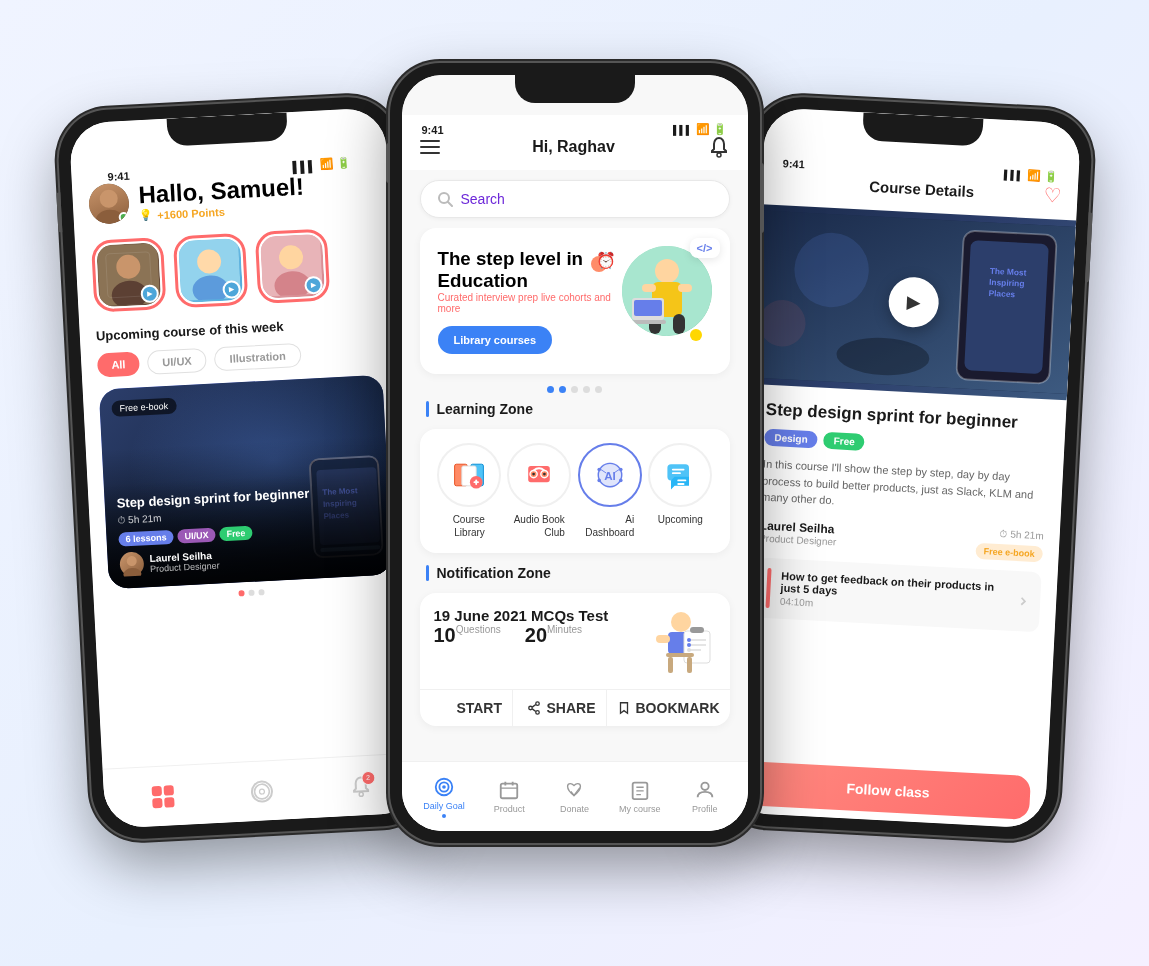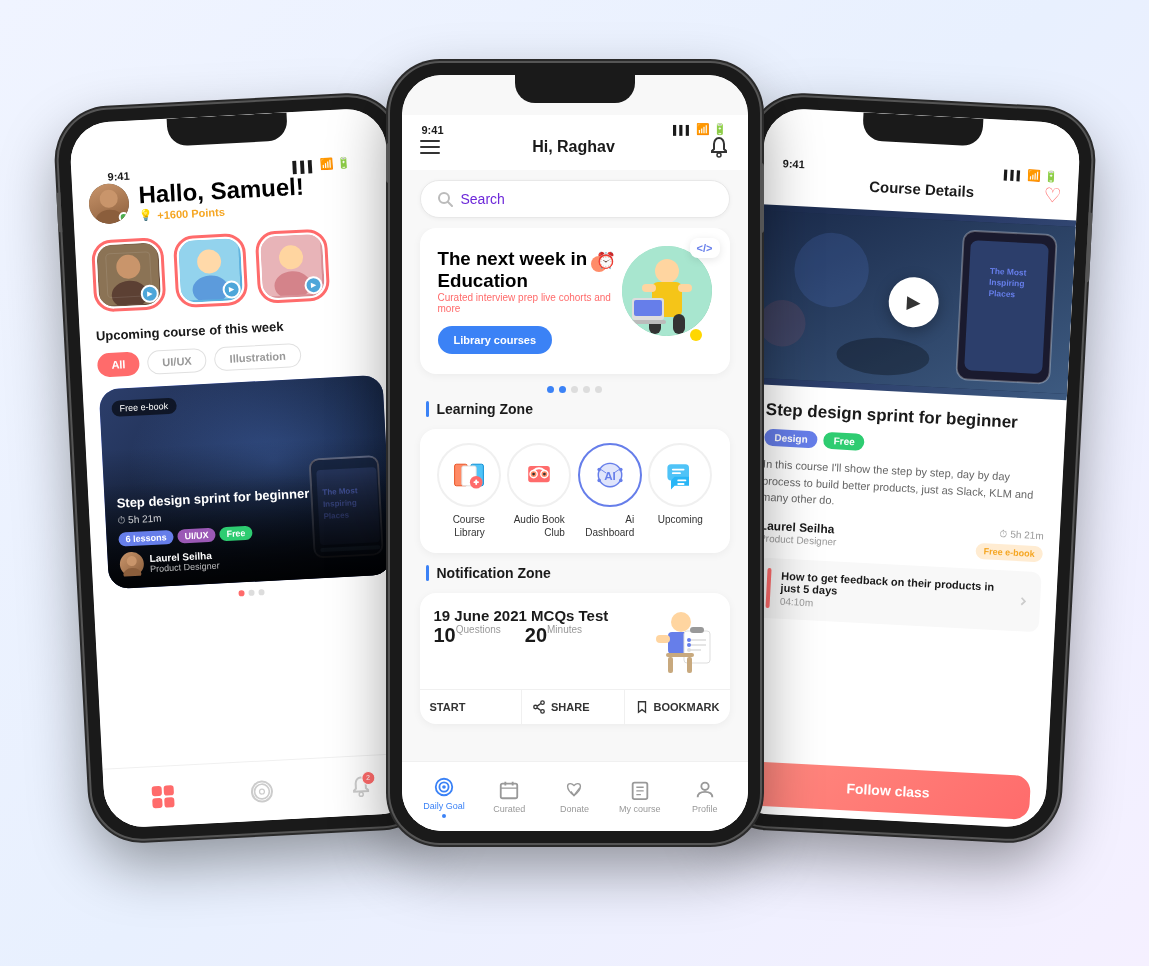--- a/index.html
+++ b/index.html
@@ -754,23 +754,23 @@
       display: flex;
       border-top: 1px solid #f0f0f0;
       margin: 0 -14px -14px;
     }
 
     .notif-action {
       flex: 1;
       padding: 10px;
       display: flex;
       align-items: center;
-      justify-content: flex-start;
+      justify-content: flex-end;
       gap: 5px;
-      font-size: 11px;
+      font-size: 14px;
       font-weight: 600;
       color: #333;
       border-right: 1px solid #f0f0f0;
     }
 
     .notif-action:last-child { border-right: none; }
 
     
     .center-nav {
       height: 70px;
@@ -1213,21 +1213,21 @@
               <circle cx="7" cy="7" r="5" fill="none" stroke="#bbb" stroke-width="2"></circle>
               <line x1="11" y1="11" x2="15" y2="15" stroke="#bbb" stroke-width="2" stroke-linecap="round"></line>
             </svg>
             <span class="search-text">Search</span>
           </div>
 
           <div class="center-scroll">
 
             <div class="banner-card">
               <div>
-                <h3>The next week in Education</h3>
+                <h3>The step level in Education</h3>
                 <p class="banner-subtitle">Curated interview prep live cohorts and more</p>
                 <button class="explore-btn">Library courses</button>
               </div>
               <div class="banner-illustration">
                 <div class="banner-circle">
                   <svg viewBox="0 0 90 90" width="90" height="90">
                     <circle cx="45" cy="45" r="45" fill="#a8e6cf"></circle>
 
                     <circle cx="45" cy="25" r="12" fill="#ffd5a0"></circle>
                     <rect x="30" y="36" width="30" height="35" rx="6" fill="#f5c518"></rect>
@@ -1406,21 +1406,21 @@
               <span class="center-nav-label active">Daily Goal</span>
               <div class="nav-active-dot"></div>
             </div>
             <div class="center-nav-item">
               <svg viewBox="0 0 24 24" width="22" height="22">
                 <rect x="3" y="5" width="18" height="16" rx="2" fill="none" stroke="#999" stroke-width="2"></rect>
                 <line x1="3" y1="10" x2="21" y2="10" stroke="#999" stroke-width="1.5"></line>
                 <line x1="8" y1="3" x2="8" y2="7" stroke="#999" stroke-width="2"></line>
                 <line x1="16" y1="3" x2="16" y2="7" stroke="#999" stroke-width="2"></line>
               </svg>
-              <span class="center-nav-label">Curated</span>
+              <span class="center-nav-label">Product</span>
             </div>
             <div class="center-nav-item">
               <svg viewBox="0 0 24 24" width="22" height="22">
                 <path d="M5 8 Q5 5 8 5 Q10 5 12 7 Q14 5 16 5 Q19 5 19 8 Q19 13 12 18 Q5 13 5 8Z" fill="none" stroke="#999" stroke-width="1.5"></path>
                 <path d="M9 14 L12 18 L18 10" fill="none" stroke="#999" stroke-width="1.5" stroke-linecap="round"></path>
               </svg>
               <span class="center-nav-label">Donate</span>
             </div>
             <div class="center-nav-item">
               <svg viewBox="0 0 24 24" width="22" height="22">

